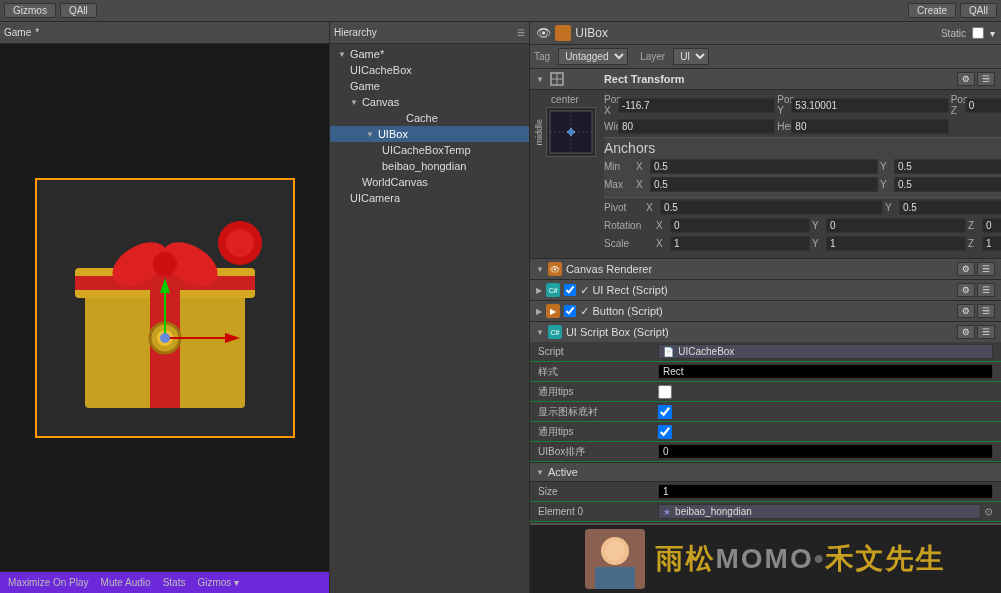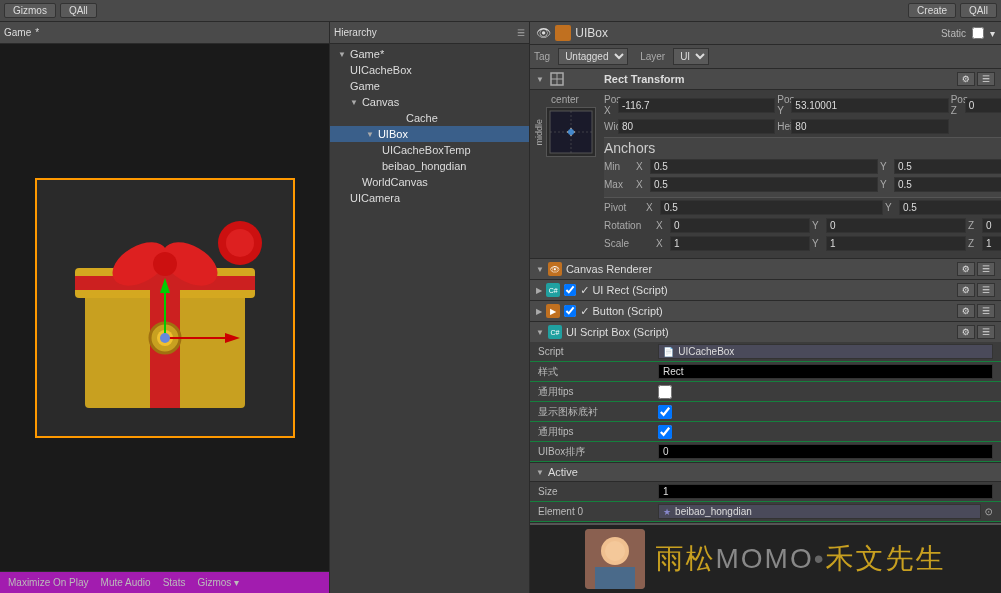--- a/index.html
+++ b/index.html
@@ -11,21 +11,21 @@
 
     
     .main-area { display: flex; flex: 1; overflow: hidden; }
 
     
     .left-panel { width: 330px; display: flex; flex-direction: column; background: #3c3c3c; border-right: 1px solid #2a2a2a; }
     .left-panel-top { height: 22px; background: #4a4a4a; display: flex; align-items: center; padding: 0 4px; gap: 4px; border-bottom: 1px solid #2a2a2a; }
     .scene-view { flex: 1; background: #1a1a1a; display: flex; align-items: center; justify-content: center; position: relative; overflow: hidden; }
     .scene-image { width: 260px; height: 260px; background: #2a2a2a; border: 2px solid #f90; position: relative; display: flex; align-items: center; justify-content: center; }
     .scene-image svg { width: 240px; height: 240px; }
-    .bottom-bar { height: 22px; background: #a21caf; display: flex; align-items: center; padding: 0 4px; gap: 4px; border-top: 1px solid #2a2a2a; }
+    .bottom-bar { height: 22px; background: #6d28d9; display: flex; align-items: center; padding: 0 4px; gap: 4px; border-top: 1px solid #2a2a2a; }
     .bottom-bar-btn { background: transparent; border: none; color: #bbb; font-size: 10px; cursor: pointer; padding: 1px 4px; }
 
     
     .hierarchy-panel { width: 200px; display: flex; flex-direction: column; background: #3c3c3c; border-right: 1px solid #2a2a2a; }
     .hierarchy-top { height: 22px; background: #4a4a4a; display: flex; align-items: center; padding: 0 4px; gap: 4px; border-bottom: 1px solid #2a2a2a; }
     .hierarchy-content { flex: 1; overflow: auto; padding: 2px 0; }
     .hier-item { padding: 2px 8px; cursor: pointer; display: flex; align-items: center; gap: 4px; white-space: nowrap; font-size: 11px; }
     .hier-item.selected { background: #3a5f8a; color: #fff; }
     .hier-triangle { font-size: 8px; color: #aaa; }
 
@@ -65,21 +65,21 @@
     .comp-end-btns { margin-left: auto; display: flex; gap: 2px; }
     .comp-end-btn { background: #5a5a5a; border: 1px solid #333; color: #ddd; padding: 1px 4px; font-size: 9px; cursor: pointer; }
 
     
     .active-section { border-bottom: 1px solid #2a2a2a; }
     .active-header { background: #4a4a4a; padding: 3px 6px; display: flex; align-items: center; gap: 4px; cursor: pointer; border-bottom: 1px solid #2a2a2a; }
 
     
     .watermark { height: 70px; background: #222; display: flex; align-items: center; justify-content: center; gap: 10px; border-top: 2px solid #555; }
     .watermark-avatar { width: 60px; height: 60px; background: #555; border-radius: 4px; overflow: hidden; display: flex; align-items: center; justify-content: center; }
-    .watermark-text { font-size: 28px; color: #b8860b; font-weight: normal; letter-spacing: 2px; }
+    .watermark-text { font-size: 28px; color: #b8860b; font-weight: bold; letter-spacing: 2px; }
 
     .insp-icon { width: 16px; height: 16px; border-radius: 2px; display: inline-block; }
     .static-label { font-size: 10px; color: #bbb; }
     .static-checkbox { width: 12px; height: 12px; }
 
     .insp-top-row { background: #4a4a4a; padding: 3px 6px; display: flex; align-items: center; gap: 4px; border-bottom: 1px solid #2a2a2a; }
     .insp-name { font-size: 12px; color: #ddd; }
 
     .rt-xyz-row { display: flex; align-items: center; gap: 2px; margin-bottom: 3px; }
     .xyz-group { display: flex; align-items: center; gap: 2px; flex: 1; }

